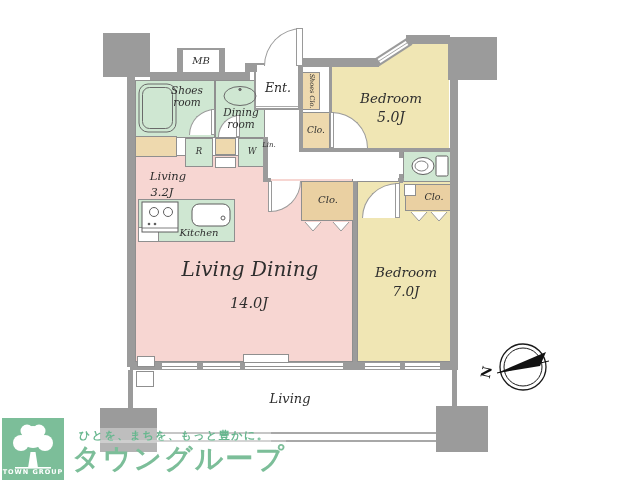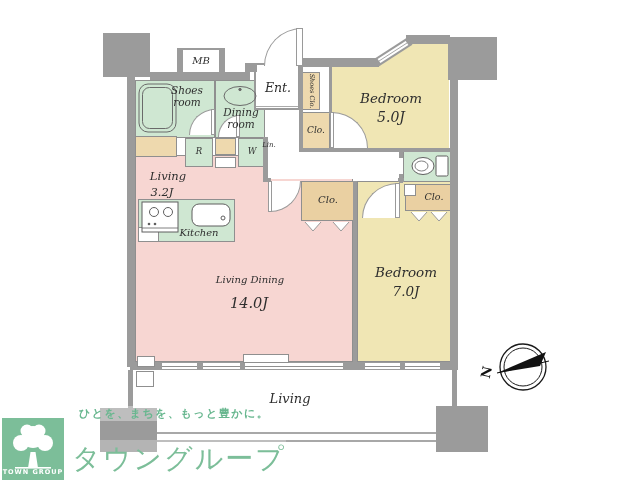--- a/index.html
+++ b/index.html
@@ -22,25 +22,25 @@
   .arc.br{border-left:none;border-top:none;border-bottom-right-radius:100%;}
   .leaf{position:absolute;background:#fff;border:1px solid #9a9a9a;box-sizing:border-box;z-index:5;}
   .lbl{position:absolute;transform:translate(-50%,-50%);font-style:italic;color:var(--c-text,#2e2e2e);
        text-align:center;line-height:1.12;white-space:nowrap;z-index:7;}
   .lbl.wrap{white-space:normal;}
   .vert{writing-mode:vertical-rl;}
   .z1{z-index:1}.z2{z-index:2}.z3{z-index:3}.z4{z-index:4}.z5{z-index:5}
   #fixtures{position:absolute;left:0;top:0;z-index:6;pointer-events:none;}
   #wm{position:absolute;left:0;top:0;width:640px;height:480px;z-index:8;pointer-events:none;}
   #wm .logo{position:absolute;left:2px;top:418px;width:62px;height:62px;background:var(--c-brand_green,#7cbe99);}
-  #wm .tagline{position:absolute;left:77px;top:406px;font-family:"DejaVu Sans",sans-serif;
+  #wm .tagline{position:absolute;left:77px;top:428px;font-family:"DejaVu Sans",sans-serif;
        font-weight:bold;font-size:11px;letter-spacing:1.5px;color:var(--c-tagline_green,#68b78f);
        background:rgba(255,255,255,0.35);padding:0 2px;}
   #wm .brand{position:absolute;left:72px;top:440px;font-family:"DejaVu Sans",sans-serif;
-       font-weight:normal;font-size:28px;letter-spacing:2px;color:var(--c-brand_green,#7cbe99);
+       font-weight:bold;font-size:28px;letter-spacing:2px;color:var(--c-brand_green,#7cbe99);
        background:rgba(255,255,255,0.25);}
   #wm .logotext{position:absolute;left:0;bottom:4px;width:100%;text-align:center;color:#fff;
        font-family:"DejaVu Sans",sans-serif;font-weight:bold;font-size:6.5px;letter-spacing:1px;}
   .rail{position:absolute;background:#a8a8a8;z-index:2;}
 </style>
 </head>
 <body>
 
 <div id="stage">
 
@@ -179,21 +179,21 @@
   <span class="lbl" style="left:391px;top:99px;font-size:13.5px;">Bedroom</span>
   <span class="lbl" style="left:391px;top:118px;font-size:14px;">5.0J</span>
   <span class="lbl" style="left:168px;top:176px;font-size:11.5px;">Living</span>
   <span class="lbl" style="left:162px;top:192px;font-size:11.5px;">3.2J</span>
   <span class="lbl" style="left:199px;top:152px;font-size:8.5px;">R</span>
   <span class="lbl" style="left:226px;top:146px;font-size:7px;margin-left:43px;">Lin.</span>
   <span class="lbl" style="left:252px;top:152px;font-size:8.5px;">W</span>
   <span class="lbl" style="left:199px;top:233px;font-size:10px;">Kitchen</span>
   <span class="lbl" style="left:328px;top:200px;font-size:10px;">Clo.</span>
   <span class="lbl" style="left:434px;top:197px;font-size:9.5px;">Clo.</span>
-  <span class="lbl" style="left:250px;top:280px;font-size:10px;">Living Dining</span>
+  <span class="lbl" style="left:250px;top:269px;font-size:20px;">Living Dining</span>
   <span class="lbl" style="left:249px;top:303px;font-size:14.5px;">14.0J</span>
   <span class="lbl" style="left:406px;top:273px;font-size:13.5px;">Bedroom</span>
   <span class="lbl" style="left:406px;top:292px;font-size:13.5px;">7.0J</span>
   <span class="lbl" style="left:290px;top:399px;font-size:13px;">Living</span>
 
   <div id="wm">
     <div class="logo">
       <svg width="62" height="62" viewBox="0 0 62 62">
         <g fill="#ffffff">
           <circle cx="31" cy="19" r="11"></circle>

